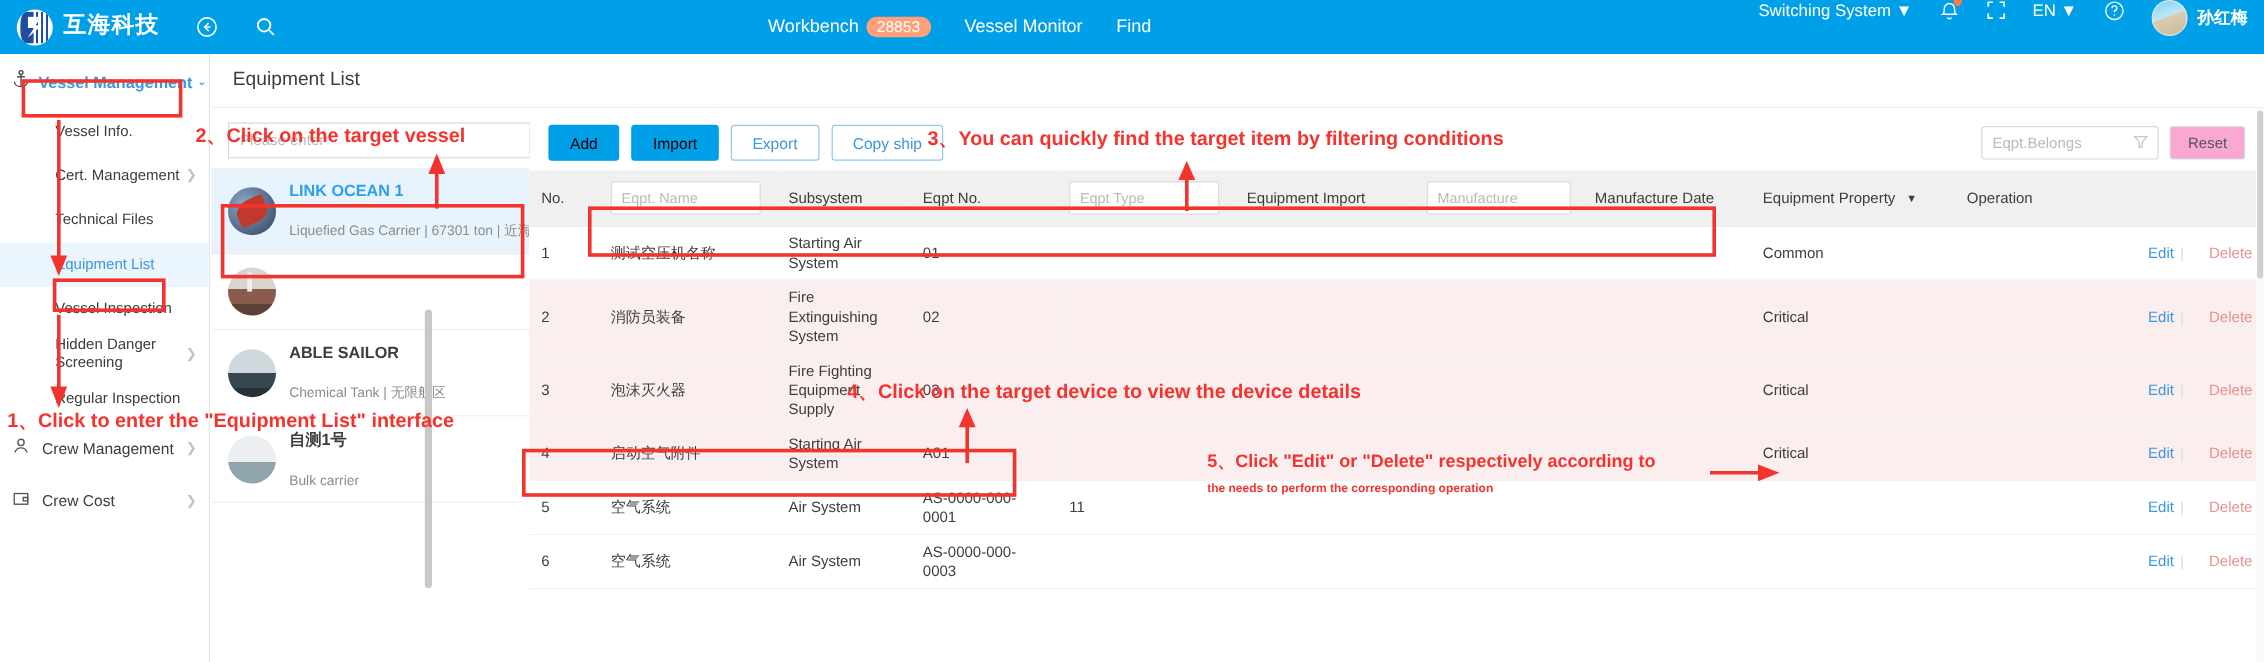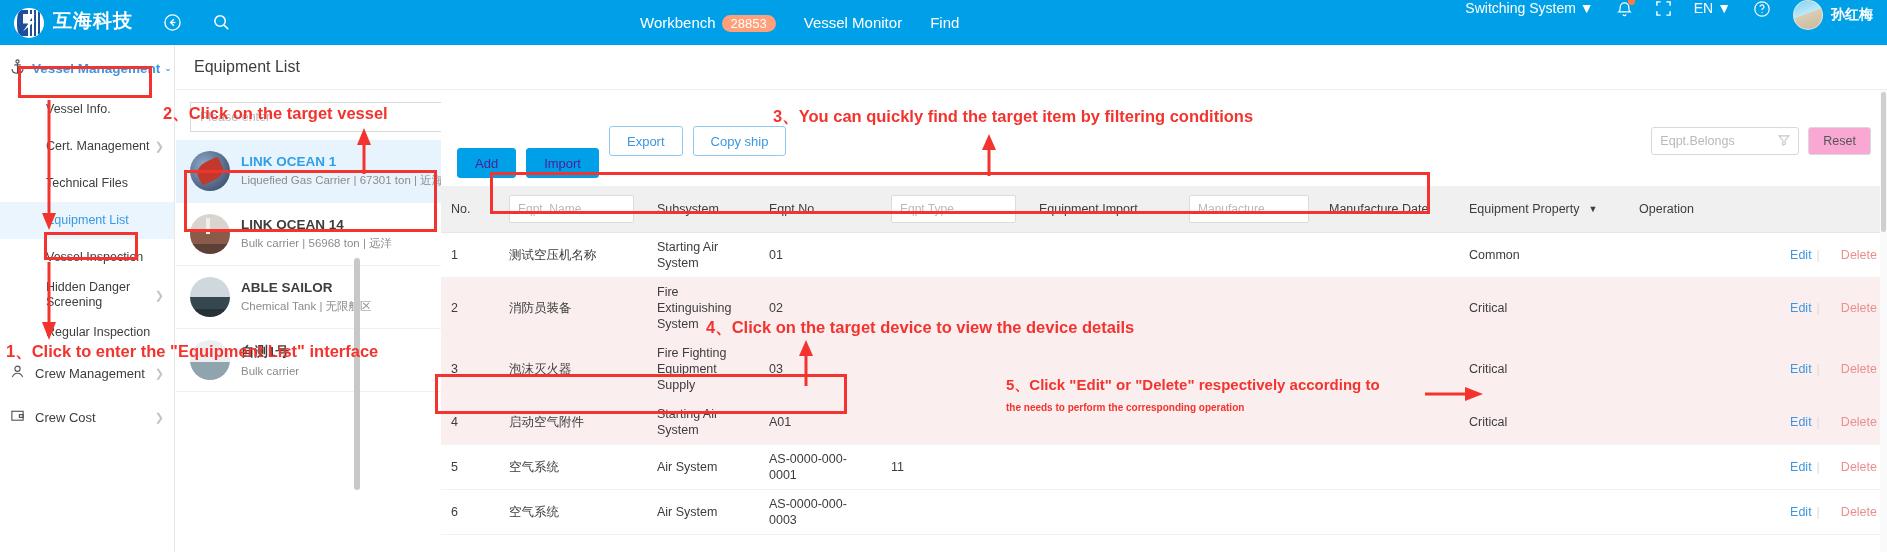--- a/index.html
+++ b/index.html
@@ -118,21 +118,21 @@
   .vcard.selected { background: #e8f4fd; }
   .vthumb { width: 40px; height: 40px; border-radius: 50%; flex: none; }
   .vthumb.t1 { background: radial-gradient(circle at 35% 35%,#8fa9c9,#2d3f5c); position: relative; overflow: hidden; }
   .vthumb.t1::after { content:""; position:absolute; left:7px; top:10px; width:26px; height:20px; background:#c0392b; border-radius:50% 10% 45% 10%; transform: rotate(-25deg); }
   .vthumb.t2 { background: linear-gradient(180deg,#d9d4cd 0 45%,#8a5a4a 45% 75%,#5d4037 75% 100%); position:relative; overflow:hidden;}
   .vthumb.t2::after{content:"";position:absolute;left:16px;top:4px;width:4px;height:16px;background:#f0efed;}
   .vthumb.t3 { background: linear-gradient(180deg,#cfd8dc 0 50%,#37474f 50% 80%,#263238 80% 100%); }
   .vthumb.t4 { background: linear-gradient(180deg,#eceff1 0 55%,#90a4ae 55% 100%); }
   .vname { font-size: 13.5px; font-weight: bold; color: #3d3d3d; }
   .vcard.selected .vname { color: #2f9fe8; }
-  .vmeta { font-size: 11.5px; color: #8c8c8c; margin-top: 4px; }
+  .vmeta { font-size: 11.5px; color: #8c8c8c; margin-top: 19px; }
   .vcheck {
     position: absolute; right: 0; bottom: 0; width: 0; height: 0;
     border-left: 17px solid transparent; border-bottom: 17px solid #36c6a0;
   }
   .vcheck-tick {
     position: absolute; right: 2px; bottom: 1px; color: #fff; font-size: 9px;
   }
 
   
   .page-title {
@@ -143,21 +143,21 @@
   }
   .main {
     position: absolute; top: 90px; left: 441px; width: 1446px; height: 462px;
     background: #fff;
   }
   .toolbar { display: flex; align-items: center; padding: 14px 16px 8px 16px; gap: 10px; }
   .btn {
     height: 30px; padding: 0 17px; border-radius: 3px; font-size: 13px;
     cursor: pointer; display: flex; align-items: center; font-family: inherit;
   }
-  .btn-primary { background: #00A0E9; color: #4c1d95; border: 1px solid #00A0E9; margin-top: 44px; }
+  .btn-primary { background: #00A0E9; color: #000000; border: 1px solid #00A0E9; }
   .btn-ghost { background: #fff; color: #3c97e0; border: 1px solid #8fc9ef; }
   .toolbar-right { margin-left: auto; display: flex; align-items: center; gap: 9px; }
   .filter-input {
     width: 148px; height: 28px; border: 1px solid #d9d9d9; border-radius: 3px;
     display: flex; align-items: center; padding: 0 8px; font-size: 12.5px;
     color: #b9b9b9; background: #fff; justify-content: space-between;
   }
   .filter-input .fi-icon { color: #c6c6c6; font-size: 12px; }
   .btn-reset {
     height: 28px; padding: 0 14px; border: 1px solid #d9d9d9; border-radius: 3px;
@@ -362,24 +362,20 @@
     <div>
       <div class="vname">LINK OCEAN 1</div>
       <div class="vmeta">Liquefied Gas Carrier | 67301 ton | 近海</div>
     </div>
     <span class="vcheck"></span>
     <span class="vcheck-tick">✓</span>
   </div>
 
   <div class="vcard">
     <div class="vthumb t2"></div>
-    <div>
-      <div class="vname">LINK OCEAN 14</div>
-      <div class="vmeta">Bulk carrier | 56968 ton | 远洋</div>
-    </div>
   </div>
 
   <div class="vcard">
     <div class="vthumb t3"></div>
     <div>
       <div class="vname">ABLE SAILOR</div>
       <div class="vmeta">Chemical Tank | 无限航区</div>
     </div>
   </div>
 

